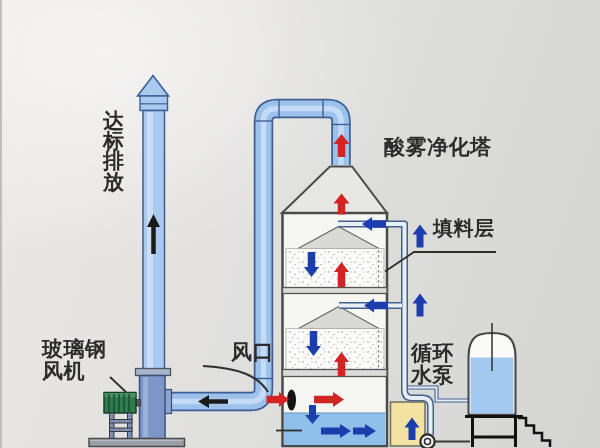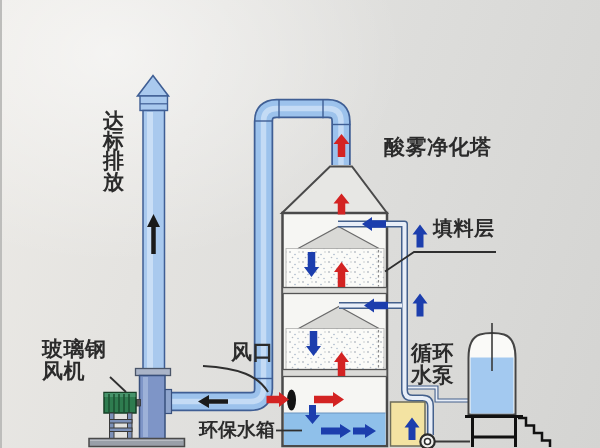--- a/index.html
+++ b/index.html
@@ -164,15 +164,14 @@
 
 <div class="lbl" style="left:431px;top:218px;font-size:20px;">填料层</div>
 
 
 <div class="lbl" style="left:409px;top:343px;width:52px;font-size:21px;text-align:left;line-height:21.5px;"><span>循环</span><br><span>水泵</span></div>
 
 <div class="lbl" style="left:197px;top:341px;font-size:21px;margin-left:32px;">风口</div>
 
 <div class="lbl" style="left:40px;top:339px;width:66px;font-size:21px;line-height:21.5px;"><span>玻璃钢</span><br><span>风机</span></div>
 
-<div class="lbl" style="left:197px;top:420px;font-size:19px;letter-spacing:0;">环保水箱</div>
 
 </div>
 
 </body></html>

